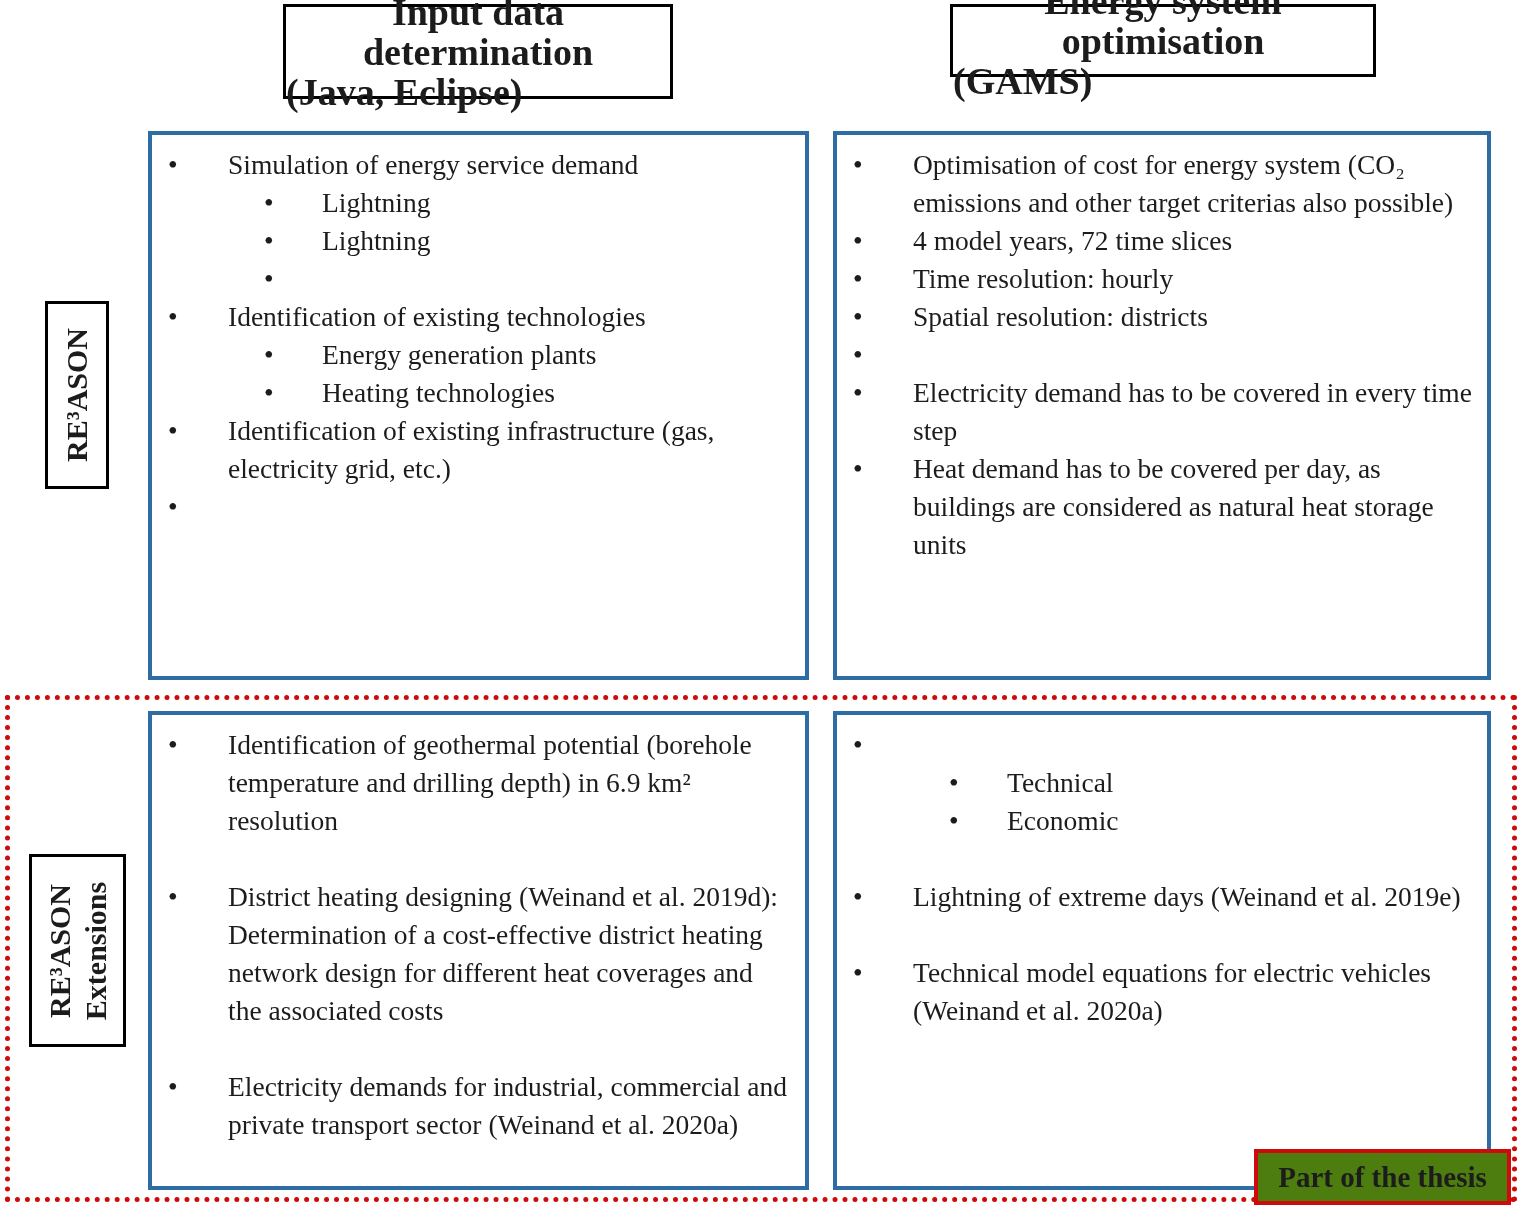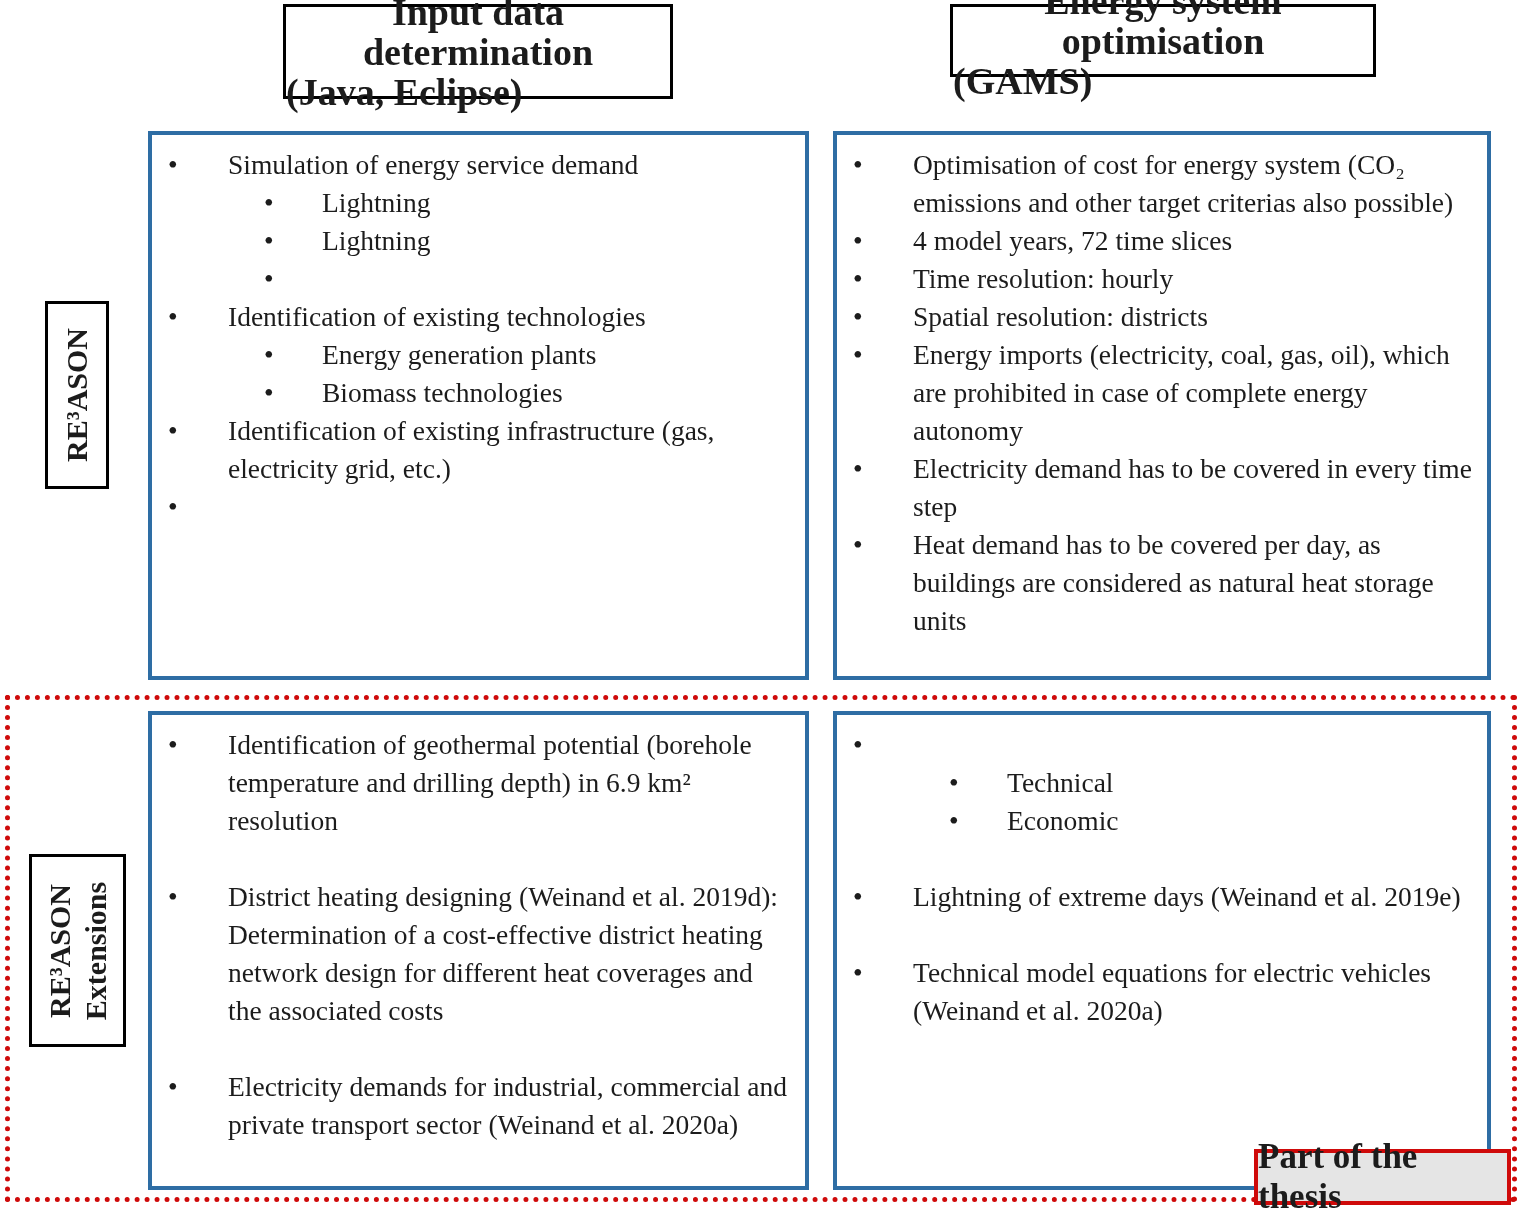--- a/index.html
+++ b/index.html
@@ -76,24 +76,24 @@
   .level2{padding-left:112px;}
   .level2 .bullet{flex:0 0 58px;}
   .bullet{text-align:left;}
   .txt{flex:1;font-family:Liberation Serif, serif;}
 
   
   .thesis-box{
     position:absolute;
     left:1254px;top:1149px;width:257px;height:56px;
     border:4px solid #cf0a0a;
-    background:#e5e5e5;
+    background:#4d7c0f;
     box-sizing:border-box;
     display:flex;align-items:center;justify-content:center;
-    font-weight:bold;font-size:35px;
+    font-weight:bold;font-size:29px;
     z-index:3;
   }
 </style>
 </head>
 <body>
 
 <div class="canvas">
 
   <div class="header-box header-left">
     <div>Input data determination</div>
@@ -137,21 +137,21 @@
       <div class="li level1">
         <span class="bullet">•</span>
         <span class="txt">Identification of existing technologies</span>
       </div>
       <div class="li level2">
         <span class="bullet">•</span>
         <span class="txt">Energy generation plants</span>
       </div>
       <div class="li level2">
         <span class="bullet">•</span>
-        <span class="txt">Biomass technologies</span>
+        <span class="txt">Heating technologies</span>
       </div>
       <div class="li level1">
         <span class="bullet">•</span>
         <span class="txt">Identification of existing infrastructure (gas, electricity grid, etc.)</span>
       </div>
       <div class="li level1">
         <span class="bullet">•</span>
       </div>
     </div>
   <div class="box box-tr">
@@ -166,21 +166,20 @@
       <div class="li level1">
         <span class="bullet">•</span>
         <span class="txt">Time resolution: hourly</span>
       </div>
       <div class="li level1">
         <span class="bullet">•</span>
         <span class="txt">Spatial resolution: districts</span>
       </div>
       <div class="li level1">
         <span class="bullet">•</span>
-        <span class="txt">Energy imports (electricity, coal, gas, oil), which are prohibited in case of complete energy autonomy</span>
       </div>
       <div class="li level1">
         <span class="bullet">•</span>
         <span class="txt">Electricity demand has to be covered in every time step</span>
       </div>
       <div class="li level1">
         <span class="bullet">•</span>
         <span class="txt">Heat demand has to be covered per day, as buildings are considered as natural heat storage units</span>
       </div>
     </div>

